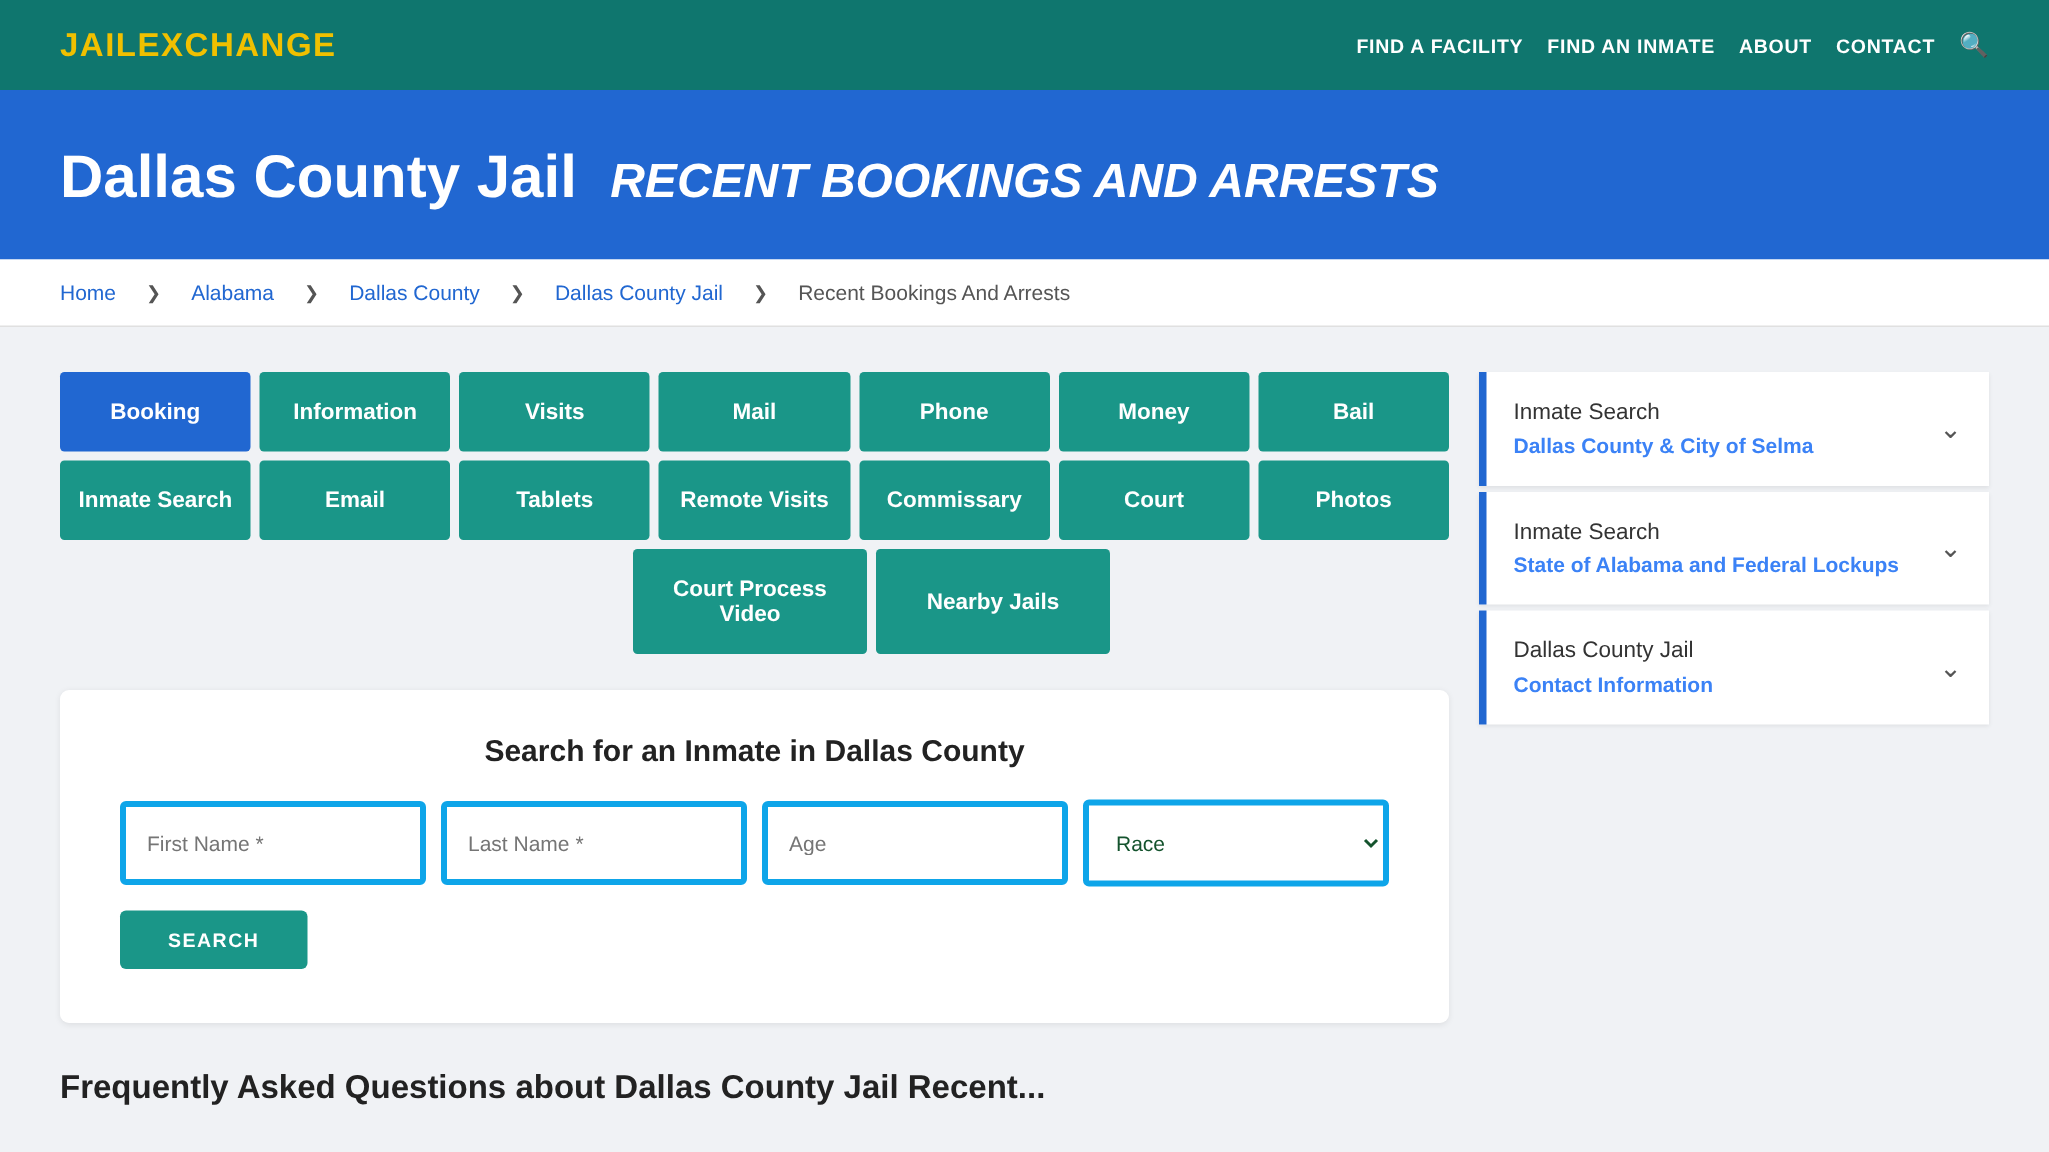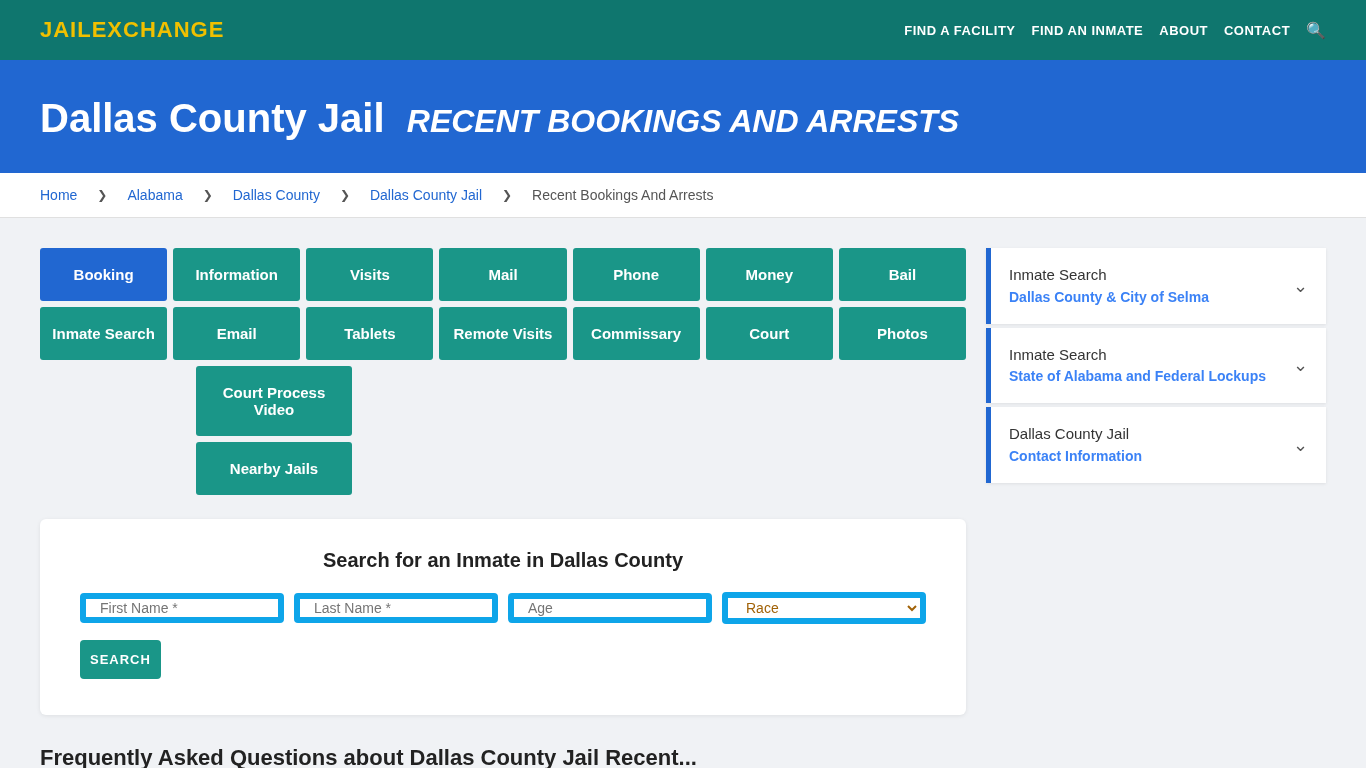--- a/index.html
+++ b/index.html
@@ -94,21 +94,20 @@
     }
     .btn-row {
       display: flex;
       gap: 6px;
       margin-bottom: 6px;
       flex-wrap: wrap;
     }
     .btn-row.center {
       justify-content: center;
       margin-left: 156px;
-      flex-direction: column;
     }
     .nav-btn {
       flex: 1;
       min-width: 0;
       padding: 18px 10px;
       font-size: 15px;
       font-weight: 600;
       color: #fff;
       border: none;
       border-radius: 3px;
@@ -140,39 +139,39 @@
       color: #222;
     }
     .search-form {
       display: flex;
       gap: 10px;
       flex-wrap: wrap;
       align-items: center;
     }
     .search-form input,
     .search-form select {
-      padding: 1px 14px;
-      border: 6px solid #0ea5e9;
+      padding: 16px 14px;
+      border: 4px solid #0ea5e9;
       border-radius: 4px;
       font-size: 14px;
-      color: #a16207;
+      color: #14532d;
       flex: 1;
       min-width: 120px;
     }
     .search-form select {
       background: #fff;
     }
     .search-btn-row {
       margin-top: 16px;
     }
     .search-btn {
       background: #1a9688;
       color: #fff;
       border: none;
-      padding: 12px 10px;
+      padding: 12px 32px;
       font-size: 13px;
       font-weight: 700;
       letter-spacing: 1px;
       border-radius: 4px;
       cursor: pointer;
       text-transform: uppercase;
     }
 
     
     .sidebar {

